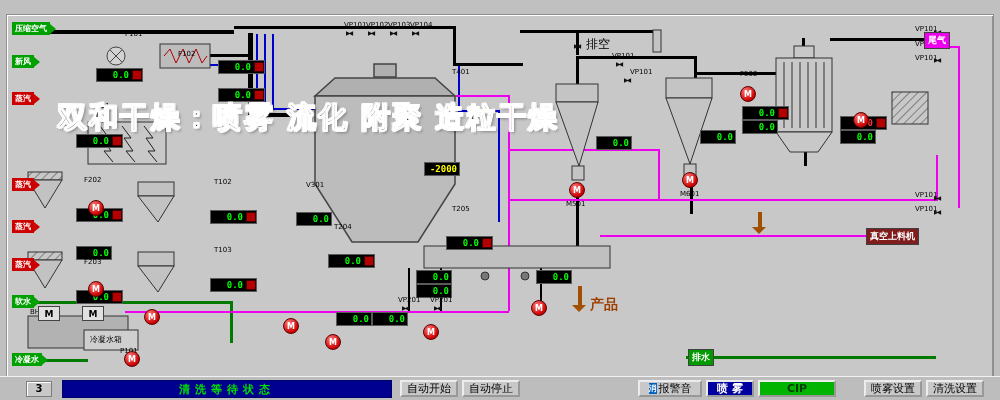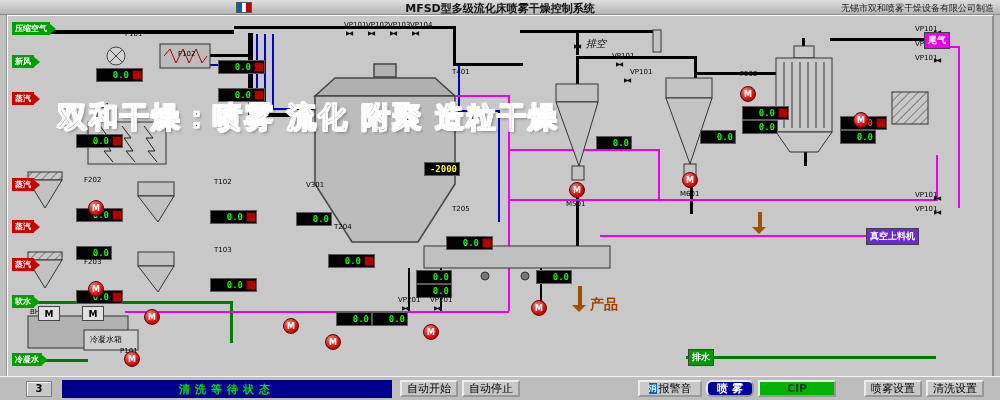--- a/index.html
+++ b/index.html
@@ -51,35 +51,30 @@
         border-top:1px solid #f2f2f2;z-index:10;}
   .pager{position:absolute;left:26px;top:4px;width:24px;height:14px;background:#c8c8c8;
          border:1px solid #7d7d7d;box-shadow:inset 1px 1px 0 #fff;
          font:bold 10px "DejaVu Sans",sans-serif;text-align:center;line-height:14px;}
   .status{position:absolute;left:62px;top:3px;width:328px;height:16px;background:#000090;
           color:#00e000;font:bold 11px "DejaVu Sans",sans-serif;letter-spacing:5px;
           display:flex;align-items:center;justify-content:center;border:1px solid #00006a;}
   .btn{position:absolute;top:3px;height:17px;background:#c8c8c8;border:2px outset #ececec;
        font:11px "DejaVu Sans",sans-serif;color:#000;display:flex;align-items:center;justify-content:center;
        padding:0 18px;box-sizing:border-box;white-space:nowrap;}
-  .btn.blue{background:#0000a0;color:#fff;font-weight:bold;border-radius:6px;}
+  .btn.blue{background:#0000a0;color:#fff;font-weight:bold;}
   .btn.green{background:#00b400;color:#003c00;font-weight:bold;}
   .muteicon{display:inline-block;width:11px;height:11px;background:#0060c0;color:#fff;
        font:bold 8px "DejaVu Sans",sans-serif;text-align:center;line-height:11px;margin-right:2px;}
 </style>
 </head>
 <body>
 
 <div id="screen">
 
-  <div class="titlebar">
-    <div class="flagicon"></div>
-    <div class="ttl">MFSD型多级流化床喷雾干燥控制系统</div>
-    <div class="company">无锡市双和喷雾干燥设备有限公司制造</div>
-  </div>
 
   <div class="panel"></div>
 
   <svg class="equip" width="1000" height="400">
     <defs>
       <pattern id="hatch" width="6" height="6" patternUnits="userSpaceOnUse" patternTransform="rotate(45)">
         <line x1="0" y1="0" x2="0" y2="6" stroke="#666" stroke-width="1.5"></line>
       </pattern>
     </defs>
     <g fill="#d2d2d2" stroke="#444">
@@ -317,21 +312,21 @@
     <div class="lbl" style="left: 178px; top: 50px;">F102</div>
     <div class="lbl" style="left: 92px; top: 102px;">T201</div>
     <div class="lbl" style="left: 214px; top: 178px;">T102</div>
     <div class="lbl" style="left: 214px; top: 246px;">T103</div>
     <div class="lbl" style="left: 84px; top: 176px;">F202</div>
     <div class="lbl" style="left: 84px; top: 258px;">F203</div>
     <div class="lbl" style="left: 306px; top: 181px;">V301</div>
     <div class="lbl" style="left: 334px; top: 223px;">T204</div>
     <div class="lbl" style="left: 452px; top: 68px;">T401</div>
     <div class="lbl" style="left: 452px; top: 205px;">T205</div>
-    <div class="lbl" style="left: 586px; top: 40px; font-size: 10px; font-style: italic;">排空</div>
+    <div class="lbl" style="left: 586px; top: 40px; font-size: 12px;">排空</div>
     <div class="lbl" style="left: 612px; top: 52px;">VP101</div>
     <div class="lbl" style="left: 630px; top: 68px;">VP101</div>
     <div class="lbl" style="left: 740px; top: 70px;">F502</div>
     <div class="lbl" style="left: 566px; top: 200px;">M501</div>
     <div class="lbl" style="left: 680px; top: 190px;">M601</div>
     <div class="lbl" style="left: 398px; top: 296px;">VP201</div>
     <div class="lbl" style="left: 430px; top: 296px;">VP201</div>
     <div class="lbl" style="left: 30px; top: 308px;">BH201</div>
     <div class="lbl" style="left: 120px; top: 347px;">P101</div>
     <div class="lbl" style="left: 90px; top: 336px; font-size: 8px;">冷凝水箱</div>
@@ -395,15 +390,15 @@
     </div>
     <div class="ftag" style="left: 12px; top: 295px;">
       <span style="background: rgb(0, 160, 0);">软水</span>
       <i style="border-left: 6px solid rgb(0, 160, 0);"></i>
     </div>
     <div class="ftag" style="left: 12px; top: 353px;">
       <span style="background: rgb(0, 160, 0);">冷凝水</span>
       <i style="border-left: 6px solid rgb(0, 160, 0);"></i>
     </div>
     <div class="btag" style="left: 924px; top: 32px; background: rgb(238, 0, 238);">尾气</div>
-    <div class="btag" style="left: 866px; top: 228px; background: #6d28d9;">真空上料机</div>
+    <div class="btag" style="left: 866px; top: 228px; background: #7f1d1d;">真空上料机</div>
     <div class="btag" style="left: 688px; top: 349px; background: rgb(0, 153, 0);">排水</div>
   </div>
 
 </body></html>

